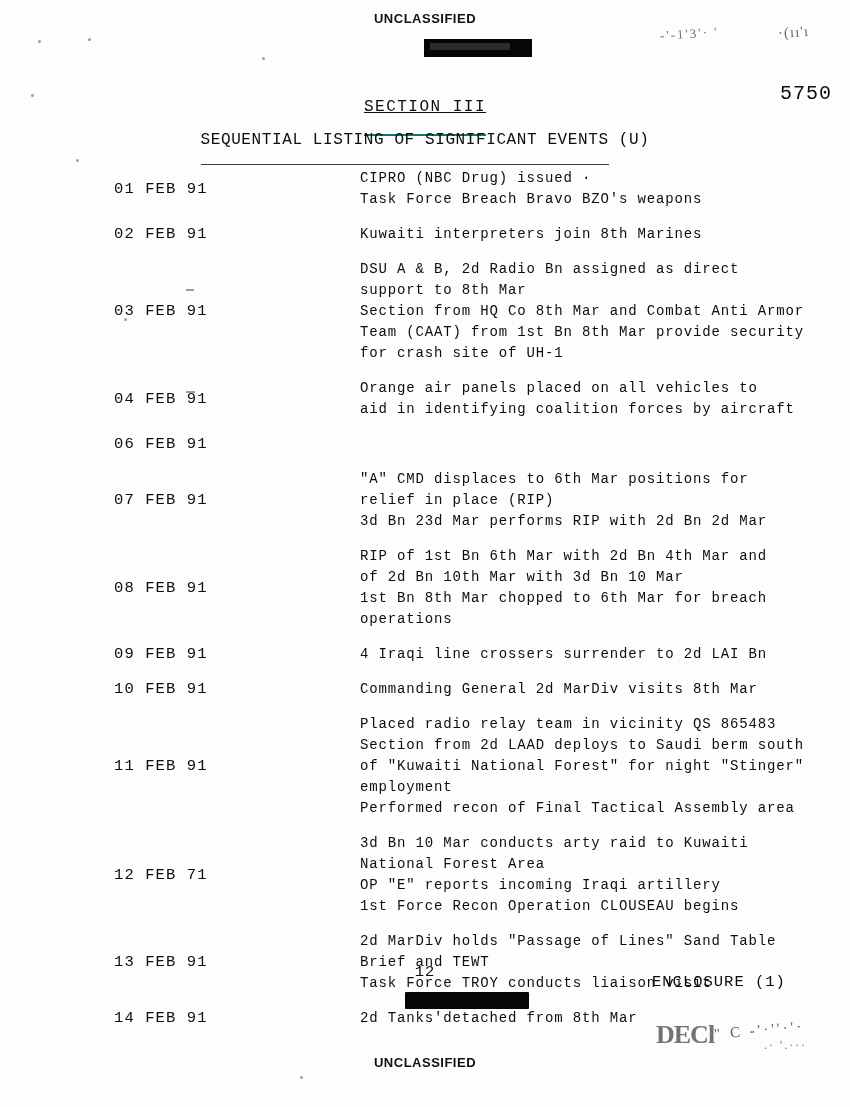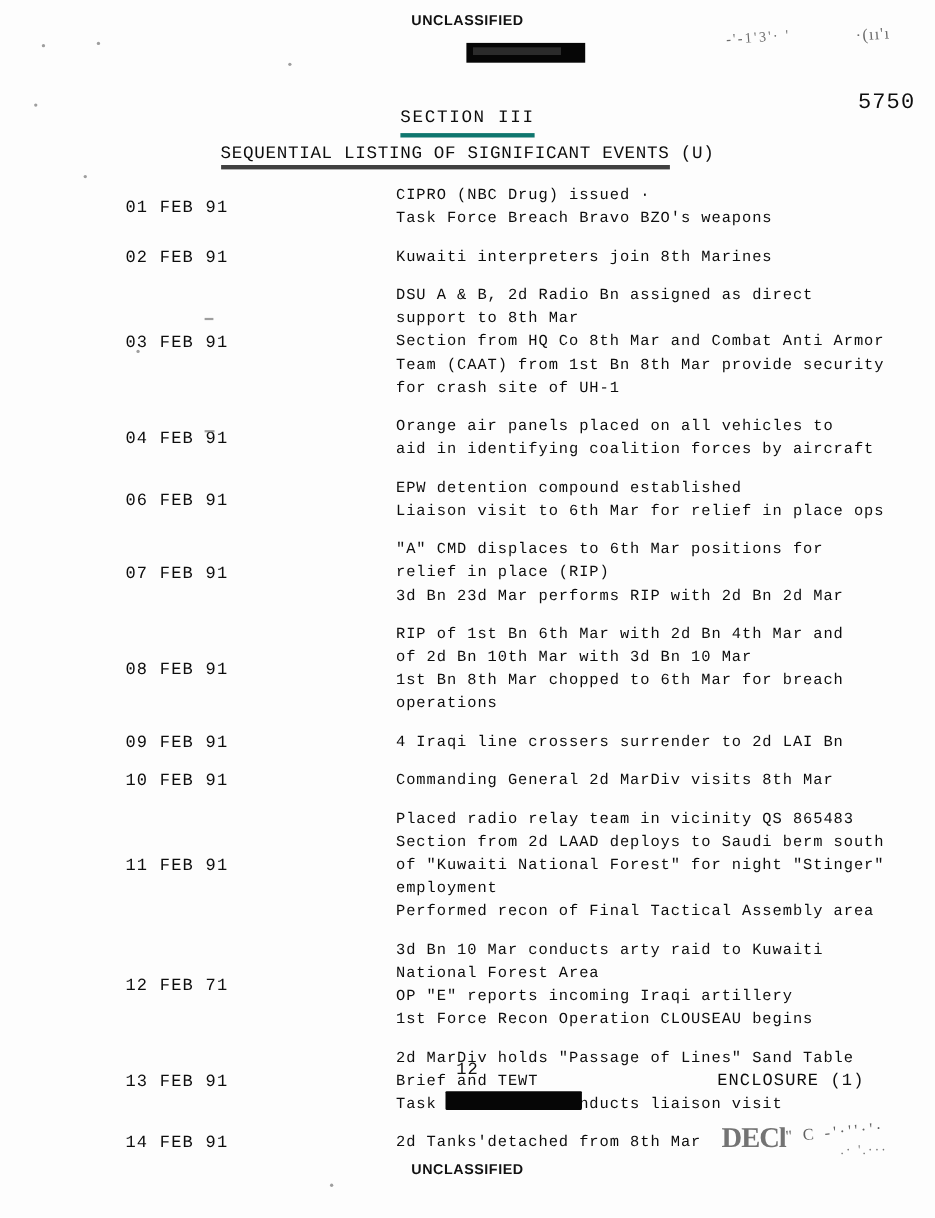--- a/index.html
+++ b/index.html
@@ -93,36 +93,37 @@
   .section-title {
     position: absolute;
     left: 0;
     width: 850px;
     top: 98px;
     text-align: center;
     font-size: 16px;
     letter-spacing: 1.5px;
   }
   .section-title span {
-    border-bottom: 4px solid #0f766e;
-    padding-bottom: 5px;
+    border-bottom: 2px solid #0f766e;
+    padding-bottom: 18px;
+    text-decoration: underline;
   }
 
   .listing-title {
     position: absolute;
     left: 0;
     width: 850px;
     top: 131px;
     text-align: center;
     font-size: 16px;
     letter-spacing: 0.6px;
   }
   .listing-title .ul {
-    border-bottom: 4px solid #404040;
-    padding-bottom: 1px;
+    border-bottom: 1px solid #404040;
+    padding-bottom: 15px;
   }
 
   
   .entries {
     position: absolute;
     left: 114px;
     top: 168px;
     width: 710px;
   }
   .entry {
@@ -249,24 +250,20 @@
       </div>
       <div class="entry">
         <div class="entry-date">04 FEB 91</div>
         <div class="entry-lines">
           <div>Orange air panels placed on all vehicles to</div>
           <div>aid in identifying coalition forces by aircraft</div>
         </div>
       </div>
       <div class="entry">
         <div class="entry-date">06 FEB 91</div>
-        <div class="entry-lines">
-          <div>EPW detention compound established</div>
-          <div>Liaison visit to 6th Mar for relief in place ops</div>
-        </div>
       </div>
       <div class="entry">
         <div class="entry-date">07 FEB 91</div>
         <div class="entry-lines">
           <div>"A" CMD displaces to 6th Mar positions for</div>
           <div>relief in place (RIP)</div>
           <div>3d Bn 23d Mar performs RIP with 2d Bn 2d Mar</div>
         </div>
       </div>
       <div class="entry">

